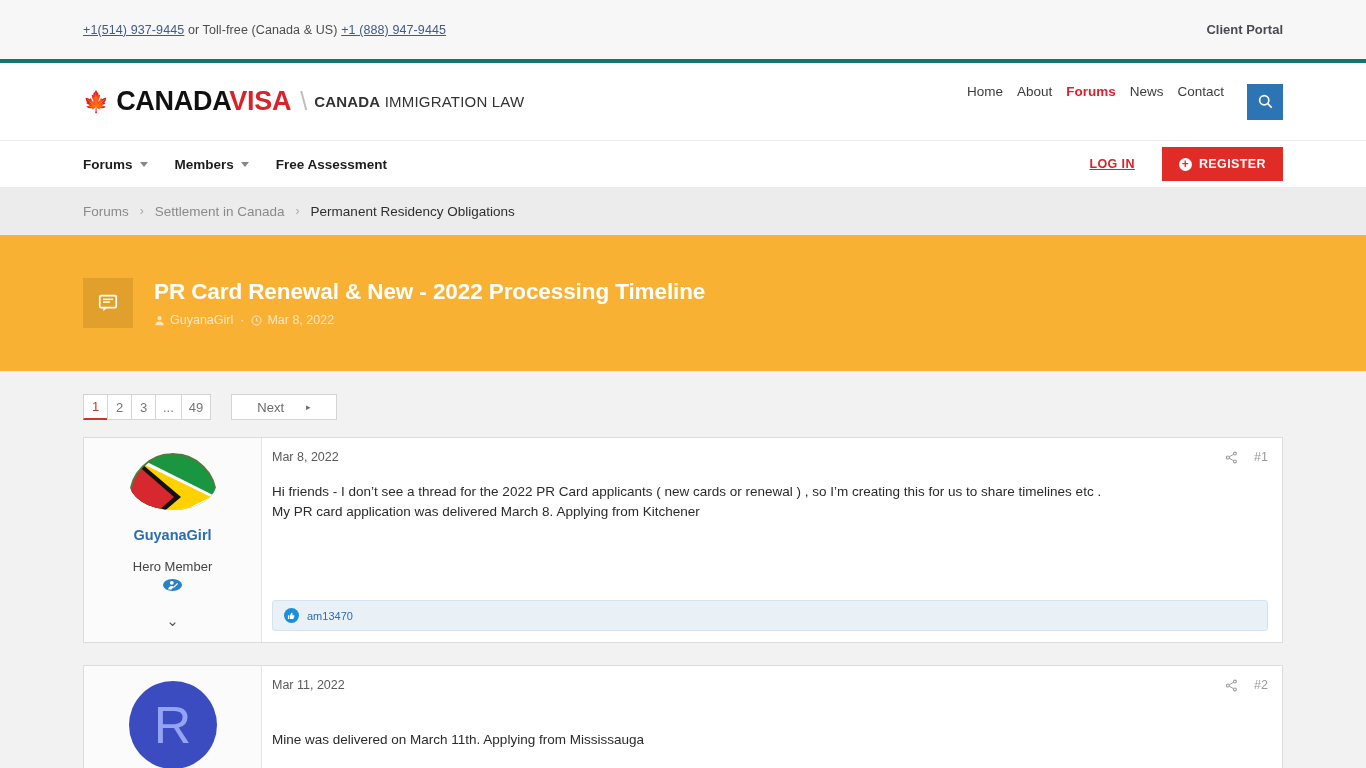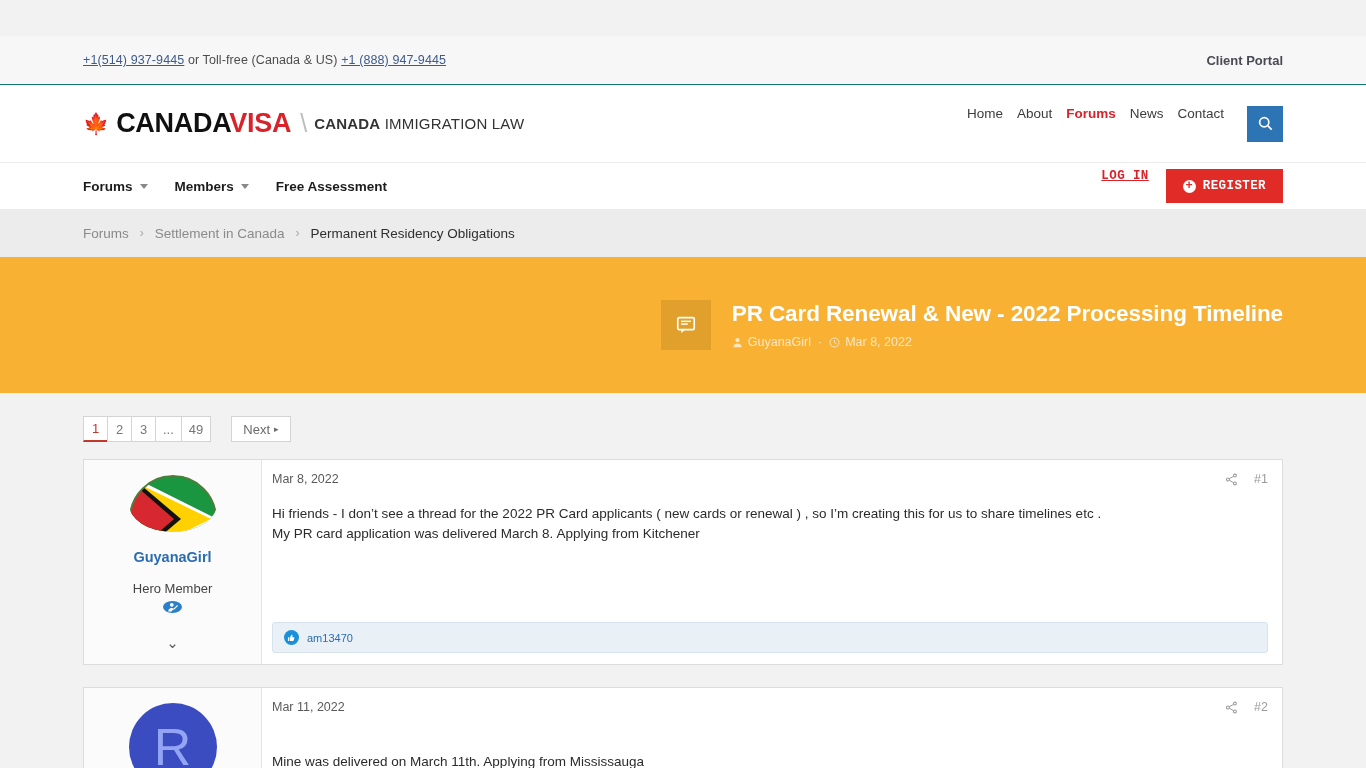--- a/index.html
+++ b/index.html
@@ -6,26 +6,25 @@
   html, body {
     width: 1366px; height: 768px;
     font-family: "Liberation Sans", sans-serif;
     background: #f2f2f2;
     overflow: hidden;
   }
   .wrap { width: 1366px; position: relative; }
 
   
   .topbar {
-    height: 49px;
+    height: 63px;
     background: #f7f7f7;
-    border-bottom: 1px solid #0f766e;
+    border-bottom: 4px solid #0f766e;
     display: flex; align-items: center;
     padding: 0 83px;
-    margin-top: 36px;
   }
   .topbar-left { font-size: 12.5px; color: #4d4d4d; letter-spacing: .1px; }
   .topbar-left a { color: #3f5b8a; text-decoration: underline; }
   .topbar-right { margin-left: auto; font-size: 13px; color: #4a4a55; font-weight: bold; }
 
   
   .header {
     height: 77px; background: #fff;
     display: flex; align-items: center; padding: 0 83px;
   }
@@ -52,21 +51,21 @@
   .subnav {
     height: 47px; background: #fff;
     border-top: 1px solid #ececec;
     display: flex; align-items: center; padding: 0 83px;
   }
   .subnav-item {
     font-size: 13.5px; color: #1c1c1c; font-weight: bold;
     margin-right: 27px; display: flex; align-items: center; gap: 7px;
   }
   .caret { width: 0; height: 0; border-left: 4px solid transparent; border-right: 4px solid transparent; border-top: 5px solid #888; }
-  .subnav-right { margin-left: auto; display: flex; align-items: flex-start; gap: 17px; font-family: Liberation Mono, monospace; }
+  .subnav-right { margin-left: auto; display: flex; align-items: center; gap: 27px; }
   .login { font-size: 12.5px; color: #d8232a; font-weight: bold; letter-spacing: .4px; }
   .register {
     background: #e02b27; color: #fff; font-size: 12.5px; font-weight: bold;
     letter-spacing: .4px; padding: 10px 17px; display: flex; align-items: center; gap: 7px;
     border: none; cursor: pointer; font-family: inherit;
   }
   .plus-circle {
     width: 13px; height: 13px; border-radius: 50%; background: #fff; color: #e02b27;
     font-size: 12px; line-height: 12px; text-align: center; font-weight: bold;
   }
@@ -77,21 +76,21 @@
     display: flex; align-items: center; padding: 0 83px; gap: 11px;
     font-size: 13.5px;
   }
   .crumbs a { color: #8a8a8a; text-decoration: none; }
   .crumbs .sep { color: #a8a8a8; font-size: 12px; }
   .crumbs .cur { color: #2f2f2f; }
 
   
   .banner {
     height: 136px; background: #f8b133;
-    display: flex; align-items: center; padding: 0 83px; justify-content: flex-end;
+    display: flex; align-items: center; padding: 0 83px;
   }
   .thread-icon {
     width: 50px; height: 50px; background: #e0a02b;
     display: flex; align-items: center; justify-content: center;
     margin-right: 21px; flex: none;
   }
   .banner-title { color: #fff; font-size: 22.5px; font-weight: bold; letter-spacing: -0.1px; }
   .banner-meta {
     margin-top: 8px; color: #fbe6c4; font-size: 12.5px;
     display: flex; align-items: center; gap: 5px;
@@ -104,21 +103,21 @@
   .pager { display: flex; gap: 10px; padding: 23px 0 17px 0; }
   .pgroup { display: flex; }
   .pg {
     min-width: 25px; height: 26px; border: 1px solid #d4d4d4;
     background: #fff; font-size: 13px; color: #777;
     display: flex; align-items: center; justify-content: center;
     padding: 0 7px; margin-left: -1px; cursor: pointer;
   }
   .pg:first-child { margin-left: 0; }
   .pg.active { color: #c0392b; border-bottom: 2px solid #c0392b; }
-  .pg.next { margin-left: 10px; color: #6a6a6a; padding: 0 11px; }
+  .pg.next { margin-left: 10px; color: #6a6a6a; padding: 0 25px; gap: 18px; }
   .pg.next .arr { font-size: 9px; margin-left: 4px; }
 
   
   .post {
     background: #fff; border: 1px solid #dcdcdc; display: flex;
     margin-bottom: 22px;
   }
   .post-side {
     width: 178px; flex: none; border-right: 1px solid #e4e4e4;
     background: #fbfbfb; display: flex; flex-direction: column;

